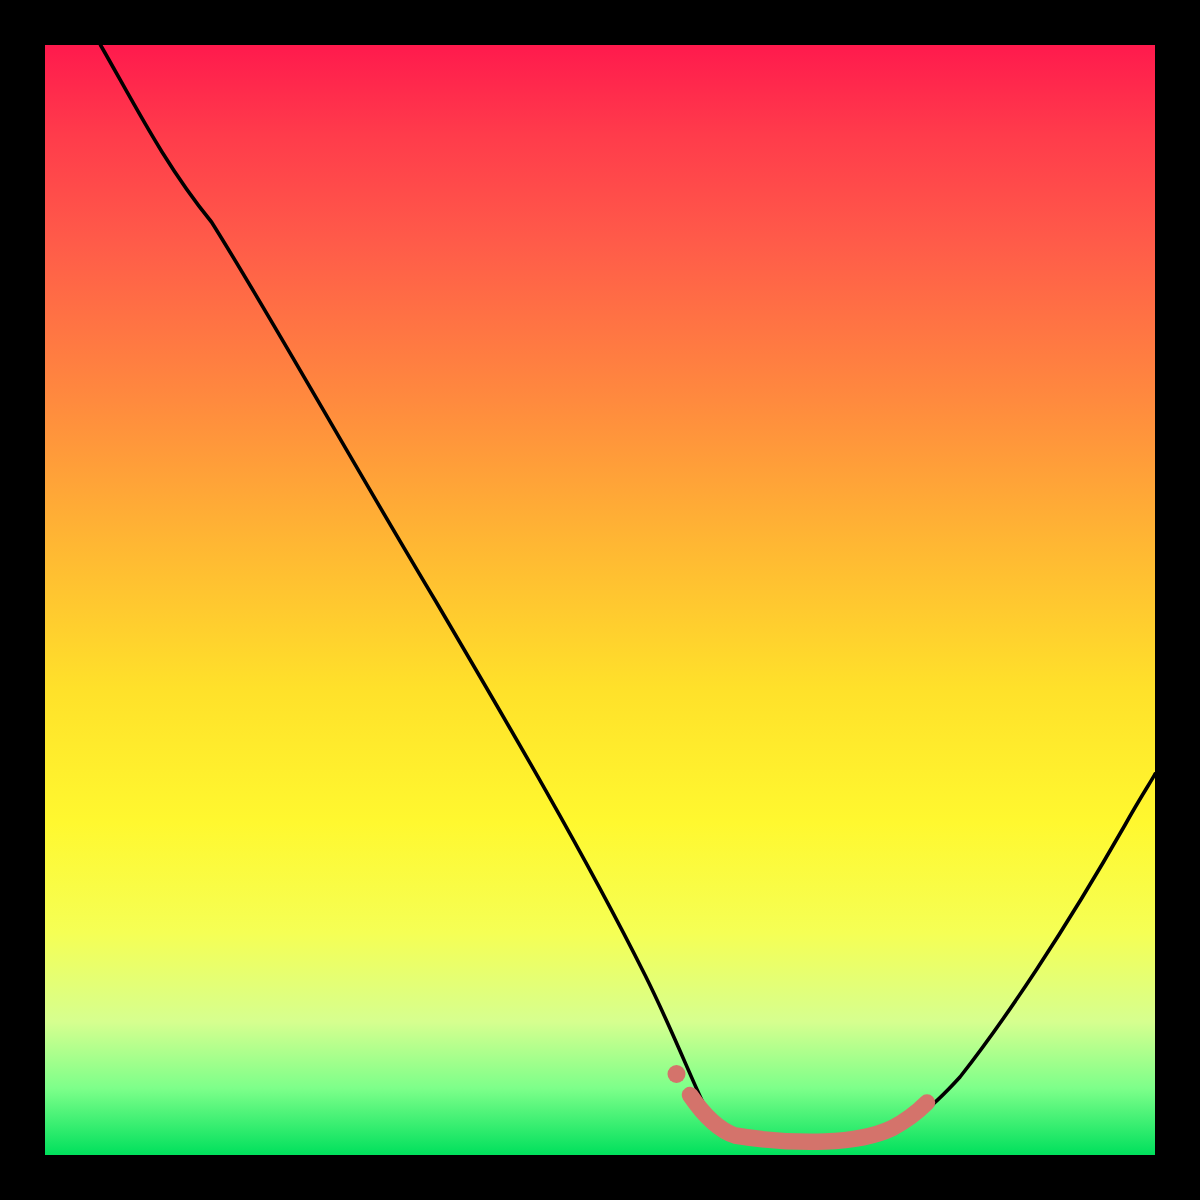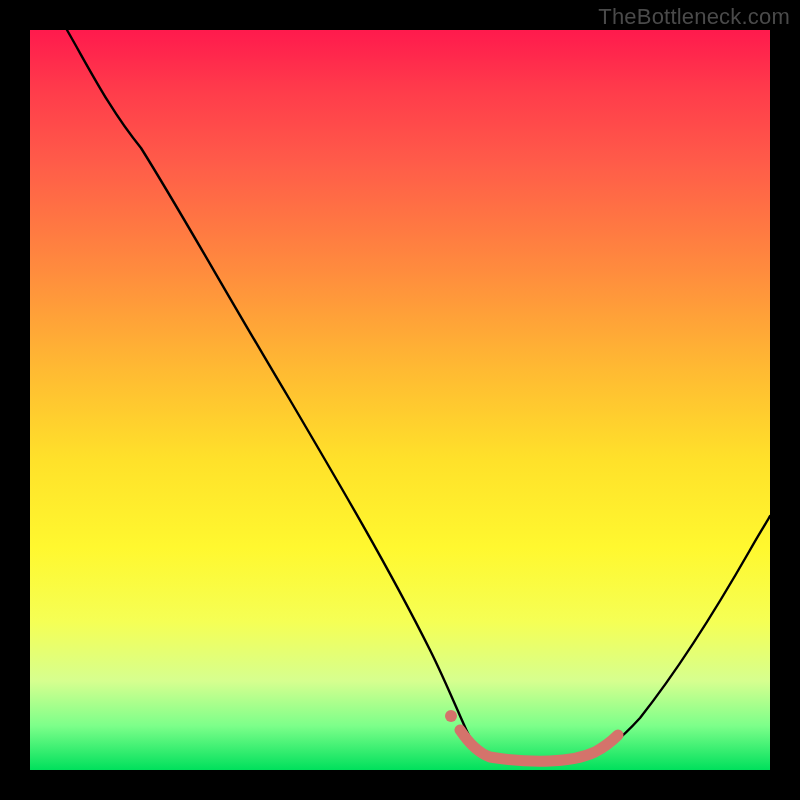--- a/index.html
+++ b/index.html
@@ -56,21 +56,20 @@
     width: 740px;
     height: 740px;
     overflow: visible;
   }
 </style>
 </head>
 <body>
 
 <div class="frame">
 
-  <div class="watermark">TheBottleneck.com</div>
 
   <div class="plot">
     <svg class="curve" viewBox="0 0 740 740">
       <path d="M 37 0
                C 60 40, 80 80, 111 118
                C 150 180, 200 270, 260 370
                C 310 455, 360 540, 400 620
                C 420 660, 435 700, 445 718
                C 455 728, 470 731, 500 731
                C 520 731, 540 730, 555 727

